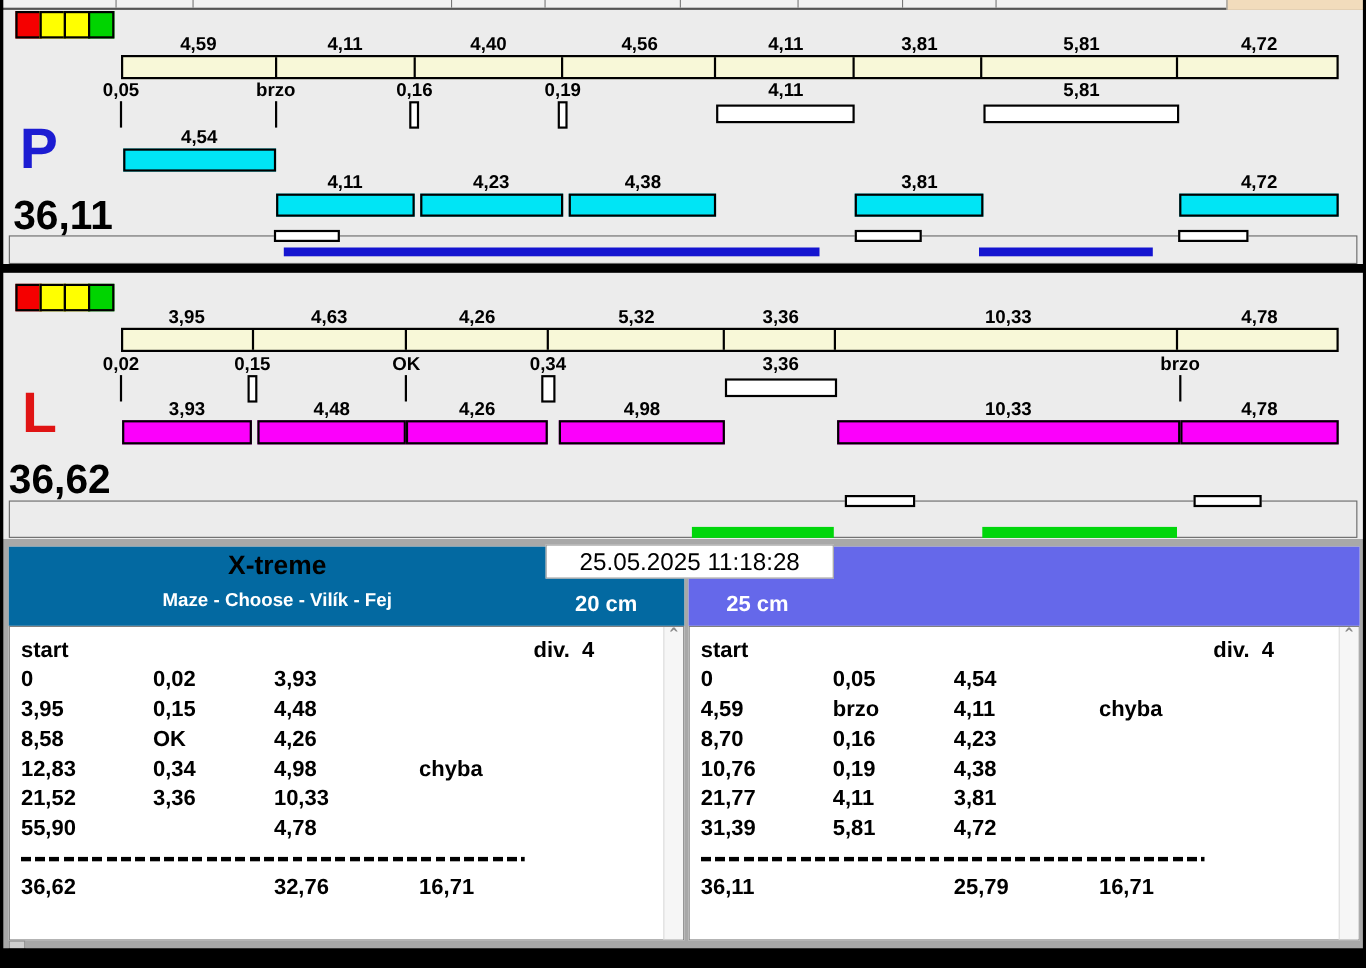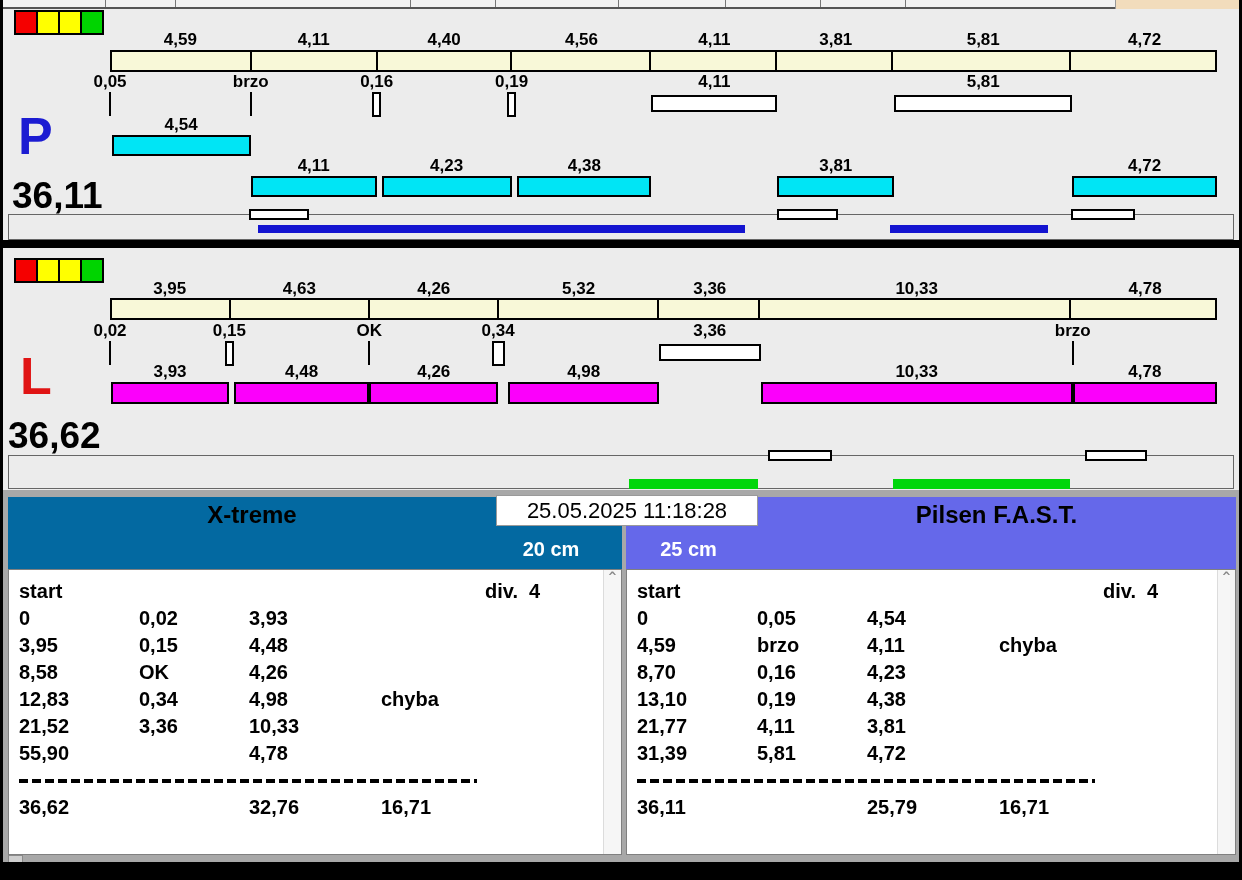--- a/index.html
+++ b/index.html
@@ -172,20 +172,21 @@
   <div id="letter-0" class="big-letter" style="left: 18px; top: 106px; color: rgb(28, 28, 210);">P</div>
   <div id="total-0" class="big-total" style="left:12px;top:176px;">36,11</div>
   <div id="letter-1" class="big-letter" style="left: 20px; top: 346px; color: rgb(224, 20, 20);">L</div>
   <div id="total-1" class="big-total" style="left:8px;top:416px;">36,62</div>
 
   <div id="bottom">
 
     <div class="card" id="card-0" style="left:8px;width:614px;">
       <div class="card-header" id="hdr-0" style="background: #0369a1;">
         <div class="team-name" style="left:0;width:488px;">X-treme</div>
+        <div class="team-members" style="left:0;width:488px;">Maze - Choose - Vilík - Fej</div>
         <div class="distance" style="left:478px;width:130px;">20 cm</div>
       </div>
       <div class="card-body">
         <div class="rows" id="rows-0">
             <div class="trow">
               <span class="s1">start</span>
               <span class="sdiv">div.  4</span>
             </div>
             <div class="trow">
               <span class="s1">0</span>
@@ -225,21 +226,20 @@
             </div>
           </div>
         <div class="scrollbar">
           <span class="scrolltop">^</span>
         </div>
       </div>
     </div>
 
     <div class="card" id="card-1" style="left:626px;width:610px;">
       <div class="card-header" id="hdr-1" style="background: rgb(101, 104, 234);">
-        <div class="team-name" style="left:132px;width:477px;">Pilsen F.A.S.T.</div>
         <div class="distance" style="left:0;width:125px;">25 cm</div>
       </div>
       <div class="card-body">
         <div class="rows" id="rows-1">
             <div class="trow">
               <span class="s1">start</span>
               <span class="sdiv">div.  4</span>
             </div>
             <div class="trow">
               <span class="s1">0</span>
@@ -251,21 +251,21 @@
               <span class="s2">brzo</span>
               <span class="s3">4,11</span>
               <span class="s4">chyba</span>
             </div>
             <div class="trow">
               <span class="s1">8,70</span>
               <span class="s2">0,16</span>
               <span class="s3">4,23</span>
             </div>
             <div class="trow">
-              <span class="s1">13,10</span>
+              <span class="s1">10,76</span>
               <span class="s2">0,19</span>
               <span class="s3">4,38</span>
             </div>
             <div class="trow">
               <span class="s1">21,77</span>
               <span class="s2">4,11</span>
               <span class="s3">3,81</span>
             </div>
             <div class="trow">
               <span class="s1">31,39</span>

